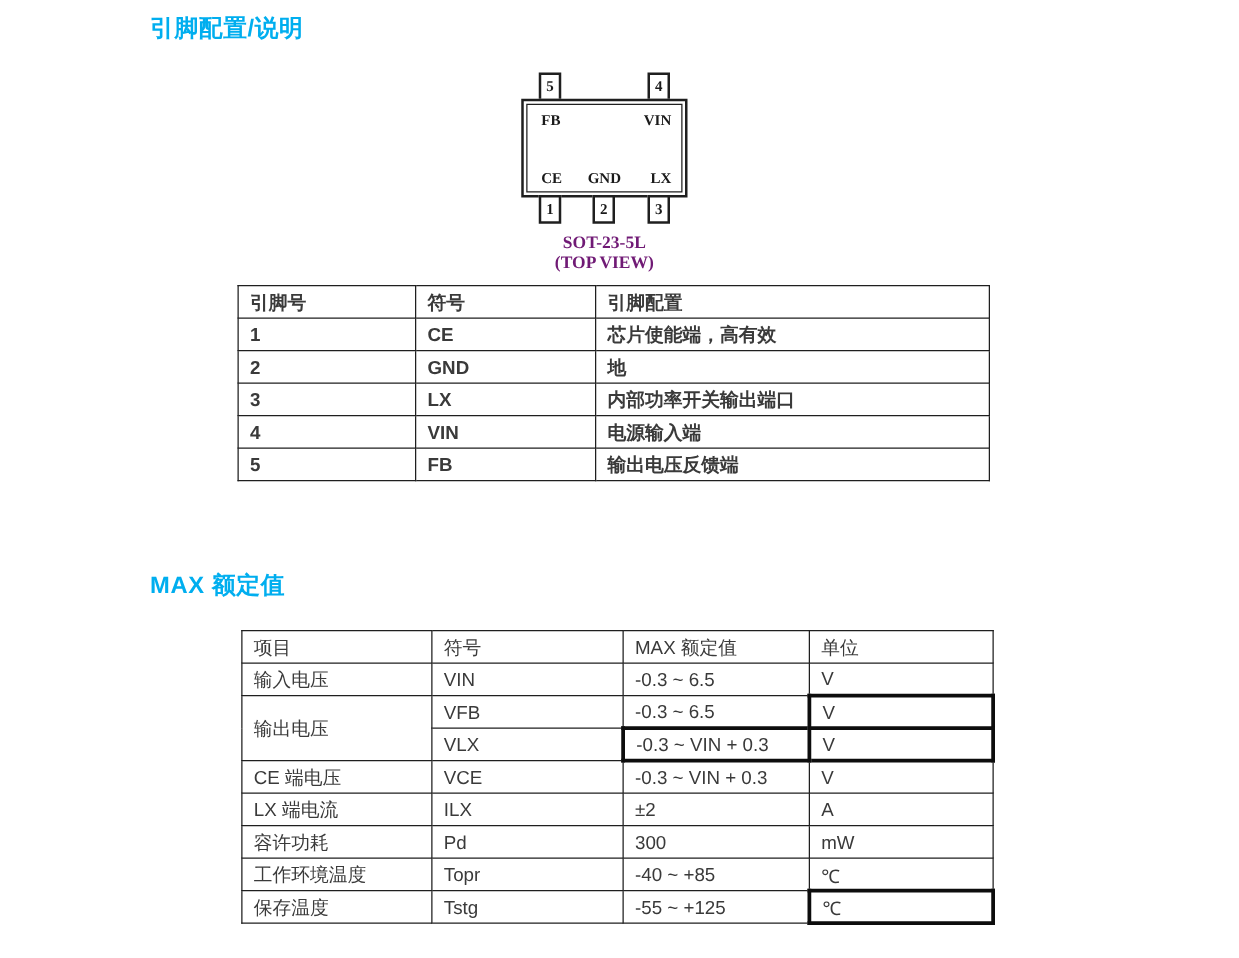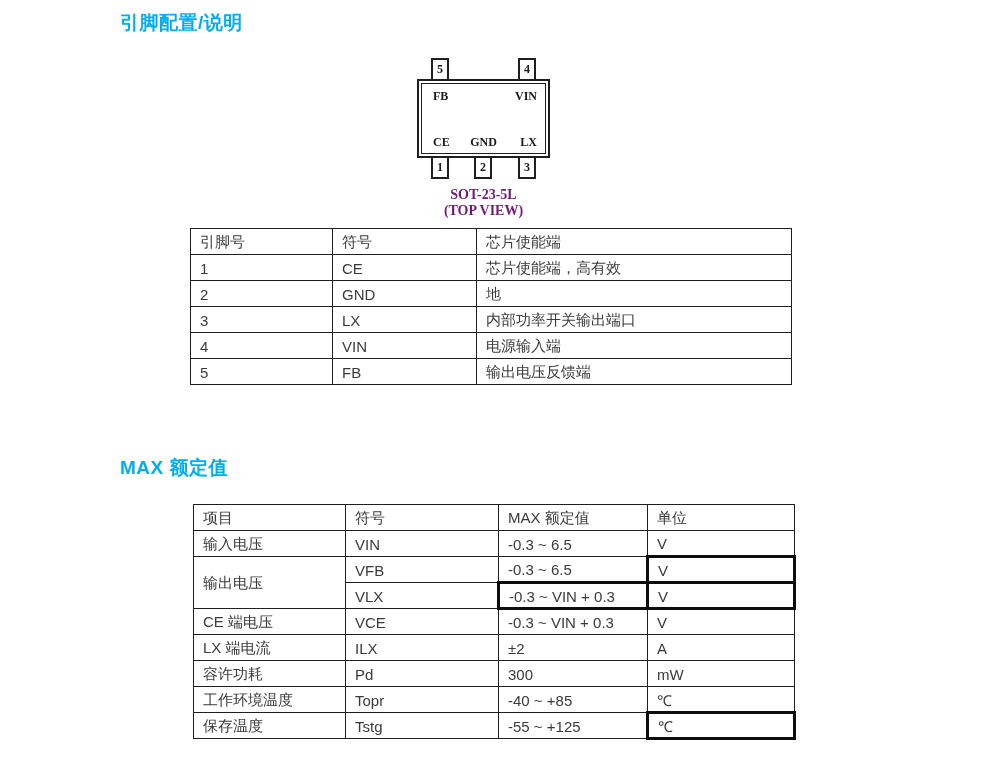--- a/index.html
+++ b/index.html
@@ -33,21 +33,21 @@
              font-family:"Liberation Serif", serif; font-weight:bold; font-size:14px; color:#701a75; }
   #cap-name { top:187px; }
   #cap-view { top:203px; }
 
   
   table { position:absolute; border-collapse:collapse; table-layout:fixed;
           font-size:15px; color:var(--text); background:#fff; }
   td { border:1px solid var(--ink); height:26px; padding:1px 4px 0 9px; vertical-align:middle;
        overflow:hidden; white-space:nowrap; }
   td.thick { border:3px solid #0d0d0d; }
-  #pin-table { left:190px; top:228px; width:601px; }
+  #pin-table { left:190px; top:228px; width:601px;font-weight:bold; }
   #pin-table col:nth-child(1){ width:142px; }
   #pin-table col:nth-child(2){ width:144px; }
   #pin-table col:nth-child(3){ width:315px; }
   #max-table { left:193px; top:504px; width:601px; }
   #max-table col:nth-child(1){ width:152px; }
   #max-table col:nth-child(2){ width:153px; }
   #max-table col:nth-child(3){ width:149px; }
   #max-table col:nth-child(4){ width:147px; }
 </style>
 </head>
@@ -92,21 +92,21 @@
   <table id="pin-table">
     <colgroup>
         <col>
         <col>
         <col>
       </colgroup>
     <tbody>
       <tr>
         <td>引脚号</td>
         <td>符号</td>
-        <td>芯片使能端</td>
+        <td>引脚配置</td>
       </tr>
       <tr>
         <td>1</td>
         <td>CE</td>
         <td>芯片使能端，高有效</td>
       </tr>
       <tr>
         <td>2</td>
         <td>GND</td>
         <td>地</td>

